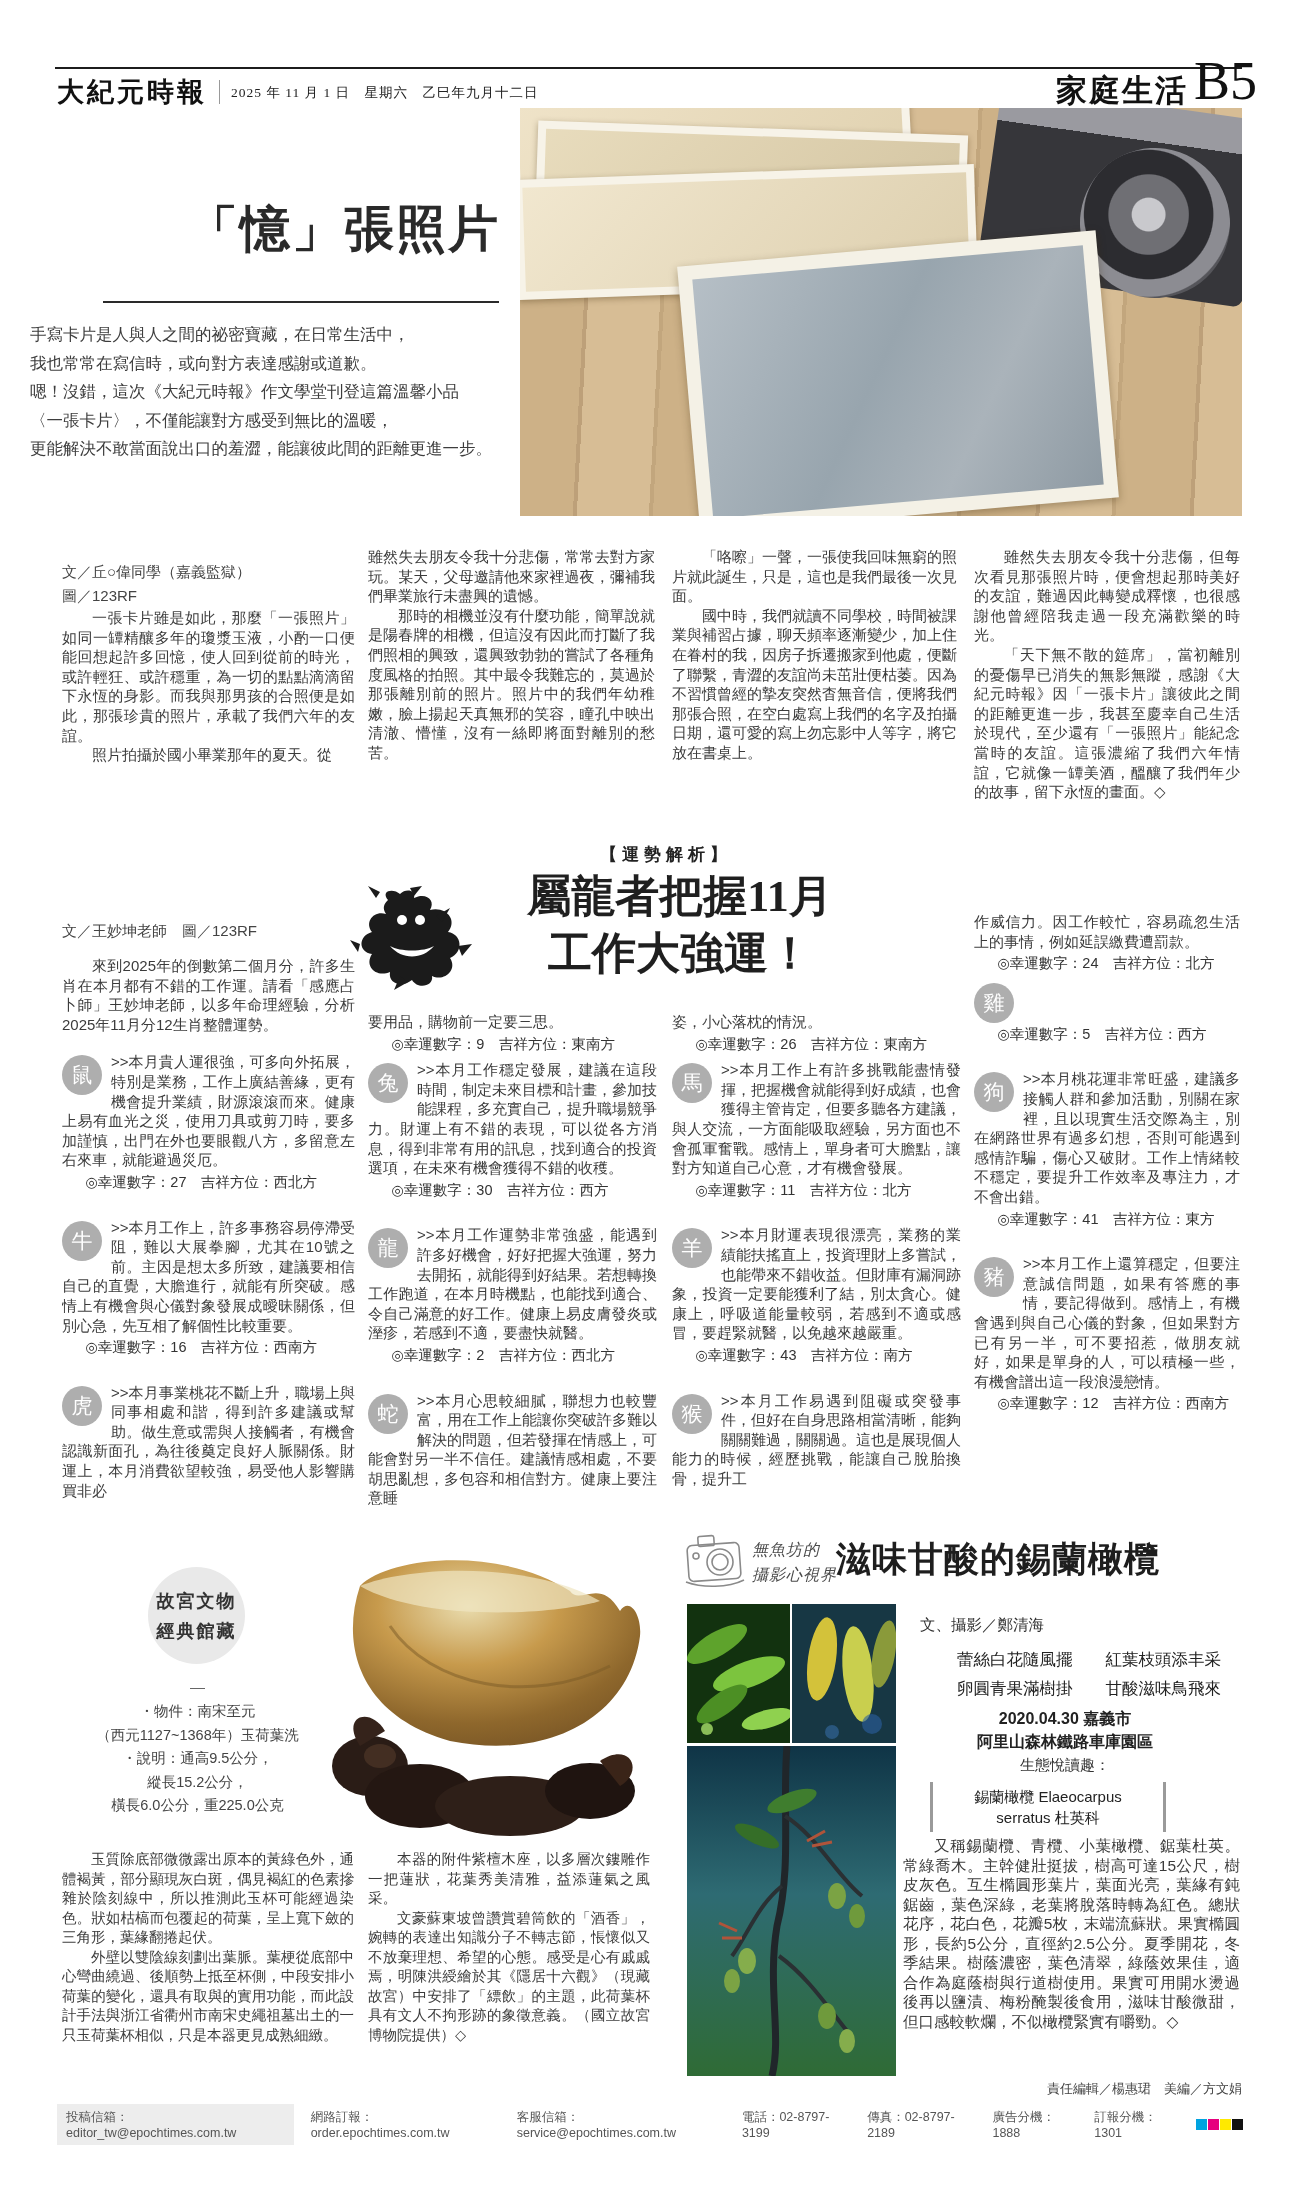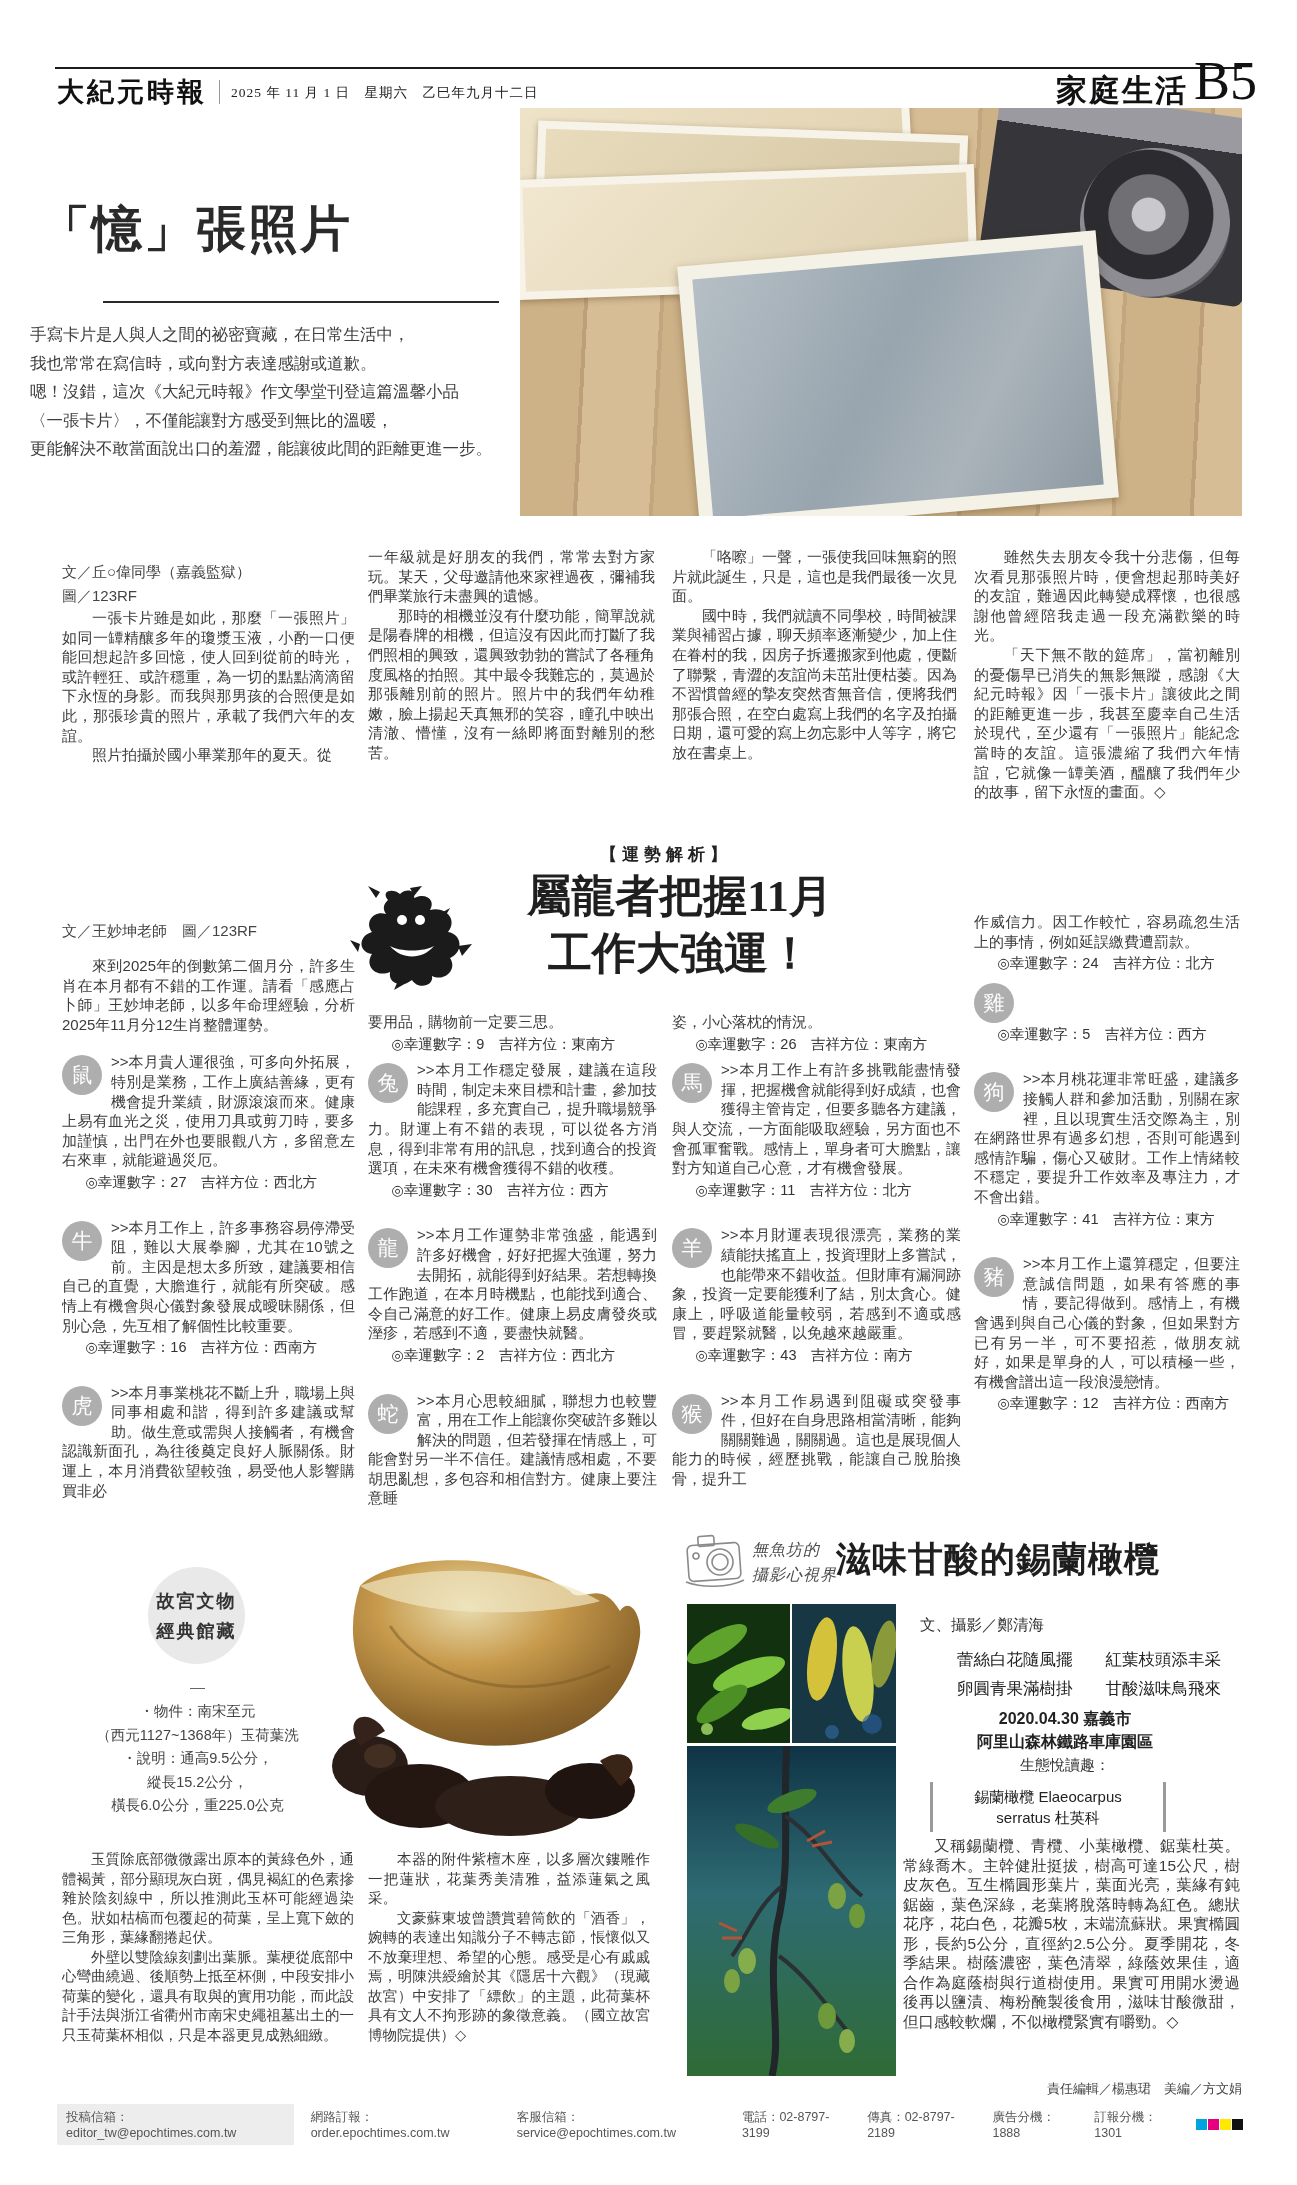--- a/index.html
+++ b/index.html
@@ -8,21 +8,21 @@
   .abs{position:absolute;}
   .serif{font-family:"Liberation Serif","DejaVu Serif",serif;}
   
   .head-rule{left:55px;top:67px;width:1187px;height:2px;background:#1c1c1c;}
   .logo{left:57px;top:74px;font-size:27px;font-weight:bold;letter-spacing:3px;color:#111;}
   .head-div{left:219px;top:80px;width:1px;height:24px;background:#999;}
   .head-date{left:231px;top:84px;font-size:13.5px;color:#222;letter-spacing:1px;}
   .head-section{left:1056px;top:70px;font-size:31px;font-weight:bold;letter-spacing:2px;color:#111;}
   .head-page{left:1194px;top:50px;font-size:54px;color:#111;}
   
-  .f-title{left:40px;top:196px;width:460px;text-align:left;font-size:50px;font-weight:bold;letter-spacing:2px;color:#2a2a2a;}
+  .f-title{left:40px;top:196px;width:460px;text-align:right;font-size:50px;font-weight:bold;letter-spacing:2px;color:#2a2a2a;}
   .f-divider{left:103px;top:301px;width:396px;height:2px;background:#2a2a2a;}
   .f-intro{left:30px;top:320px;width:480px;font-size:16.5px;line-height:28.5px;color:#3d3d3d;}
   .f-photo{left:520px;top:108px;width:722px;height:408px;overflow:hidden;
     background:repeating-linear-gradient(93deg,#cdb187 0 74px,#bda079 74px 78px,#d7bd95 78px 150px,#c2a67d 150px 154px);}
   .stackph{position:absolute;background:#f7f3e8;box-shadow:0 2px 6px rgba(60,40,10,.35);}
   .stackph .inph{position:absolute;inset:8px;background:linear-gradient(135deg,#efe3c8,#dfd0ae);}
   .cam-body{position:absolute;left:468px;top:-6px;width:268px;height:188px;background:linear-gradient(#9a9aa0 0 36px,#36363a 36px);border-radius:10px;transform:rotate(8deg);}
   .cam-lens{position:absolute;left:560px;top:40px;width:150px;height:150px;border-radius:50%;
     background:radial-gradient(circle at 45% 45%,#c9c9cd 0 14%,#6f6f74 15% 34%,#2c2c30 35% 55%,#8c8c92 56% 70%,#55555a 71% 100%);transform:rotate(8deg);}
   .bigph{position:absolute;left:168px;top:140px;width:420px;height:268px;background:#f4f1e6;transform:rotate(-5deg);box-shadow:0 3px 8px rgba(60,40,10,.35);}
@@ -124,21 +124,21 @@
   </div>
 
   <div class="abs f-col c1">
     <p class="f-byline noindent">
       <span>文／丘○偉同學（嘉義監獄）</span><br><span>圖／123RF</span>
     </p>
     <p>一張卡片雖是如此，那麼「一張照片」如同一罈精釀多年的瓊漿玉液，小酌一口便能回想起許多回憶，使人回到從前的時光，或許輕狂、或許穩重，為一切的點點滴滴留下永恆的身影。而我與那男孩的合照便是如此，那張珍貴的照片，承載了我們六年的友誼。</p>
     <p>照片拍攝於國小畢業那年的夏天。從</p>
   </div>
   <div class="abs f-col c2">
-    <p class="noindent">一年級就是好朋友的我們，常常去對方家玩。某天，父母邀請他來家裡過夜，彌補我們畢業旅行未盡興的遺憾。</p>
+    <p class="noindent">雖然失去朋友令我十分悲傷，常常去對方家玩。某天，父母邀請他來家裡過夜，彌補我們畢業旅行未盡興的遺憾。</p>
     <p>那時的相機並沒有什麼功能，簡單說就是陽春牌的相機，但這沒有因此而打斷了我們照相的興致，還興致勃勃的嘗試了各種角度風格的拍照。其中最令我難忘的，莫過於那張離別前的照片。照片中的我們年幼稚嫩，臉上揚起天真無邪的笑容，瞳孔中映出清澈、懵懂，沒有一絲即將面對離別的愁苦。</p>
   </div>
   <div class="abs f-col c3">
     <p>「咯嚓」一聲，一張使我回味無窮的照片就此誕生，只是，這也是我們最後一次見面。</p>
     <p>國中時，我們就讀不同學校，時間被課業與補習占據，聊天頻率逐漸變少，加上住在眷村的我，因房子拆遷搬家到他處，便斷了聯繫，青澀的友誼尚未茁壯便枯萎。因為不習慣曾經的摯友突然杳無音信，便將我們那張合照，在空白處寫上我們的名字及拍攝日期，還可愛的寫上勿忘影中人等字，將它放在書桌上。</p>
   </div>
   <div class="abs f-col c4">
     <p>雖然失去朋友令我十分悲傷，但每次看見那張照片時，便會想起那時美好的友誼，難過因此轉變成釋懷，也很感謝他曾經陪我走過一段充滿歡樂的時光。</p>
     <p>「天下無不散的筵席」，當初離別的憂傷早已消失的無影無蹤，感謝《大紀元時報》因「一張卡片」讓彼此之間的距離更進一步，我甚至慶幸自己生活於現代，至少還有「一張照片」能紀念當時的友誼。這張濃縮了我們六年情誼，它就像一罈美酒，醞釀了我們年少的故事，留下永恆的畫面。◇</p>
   </div>

